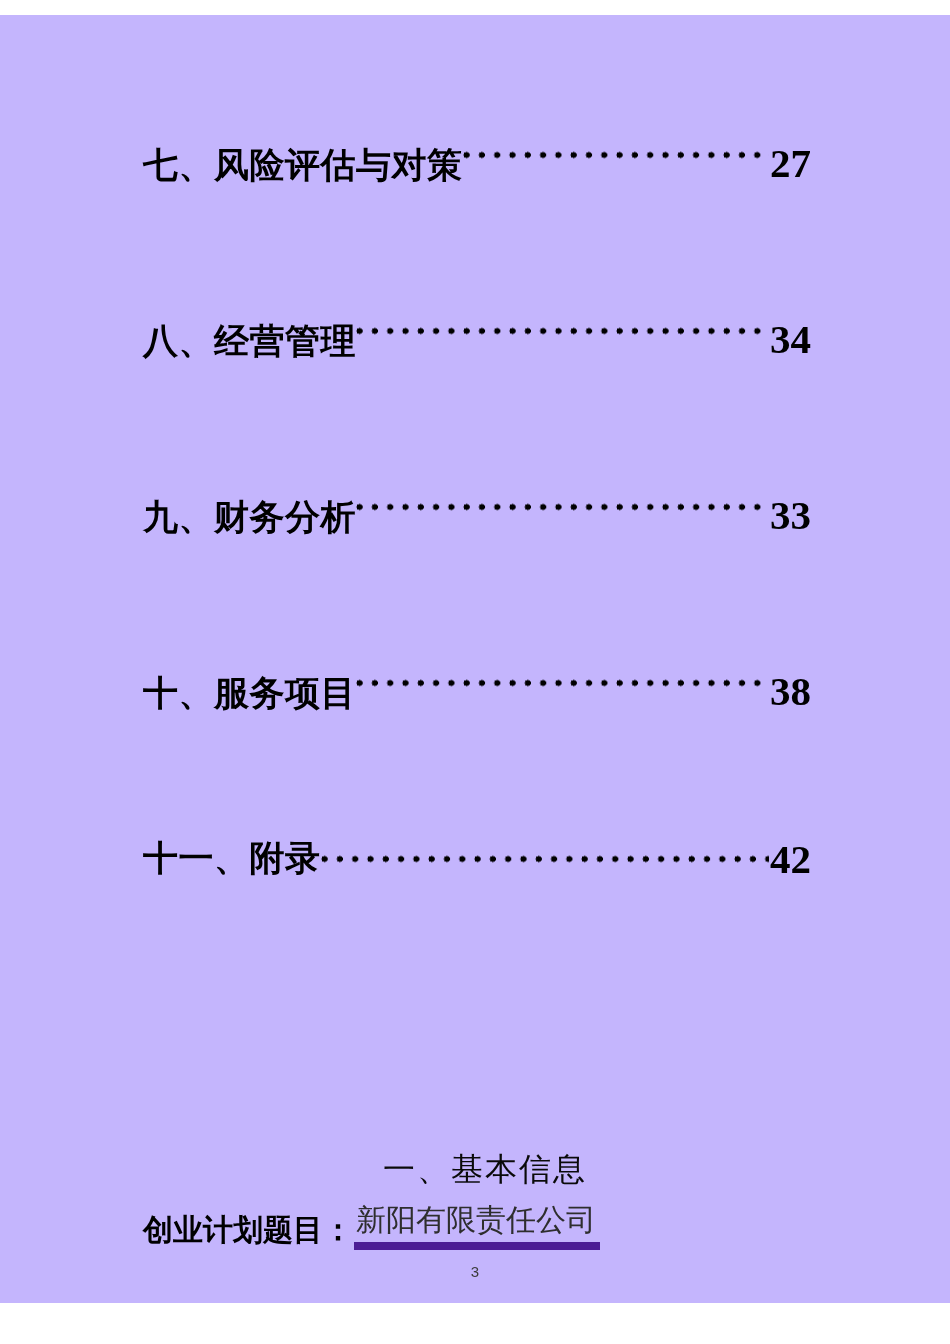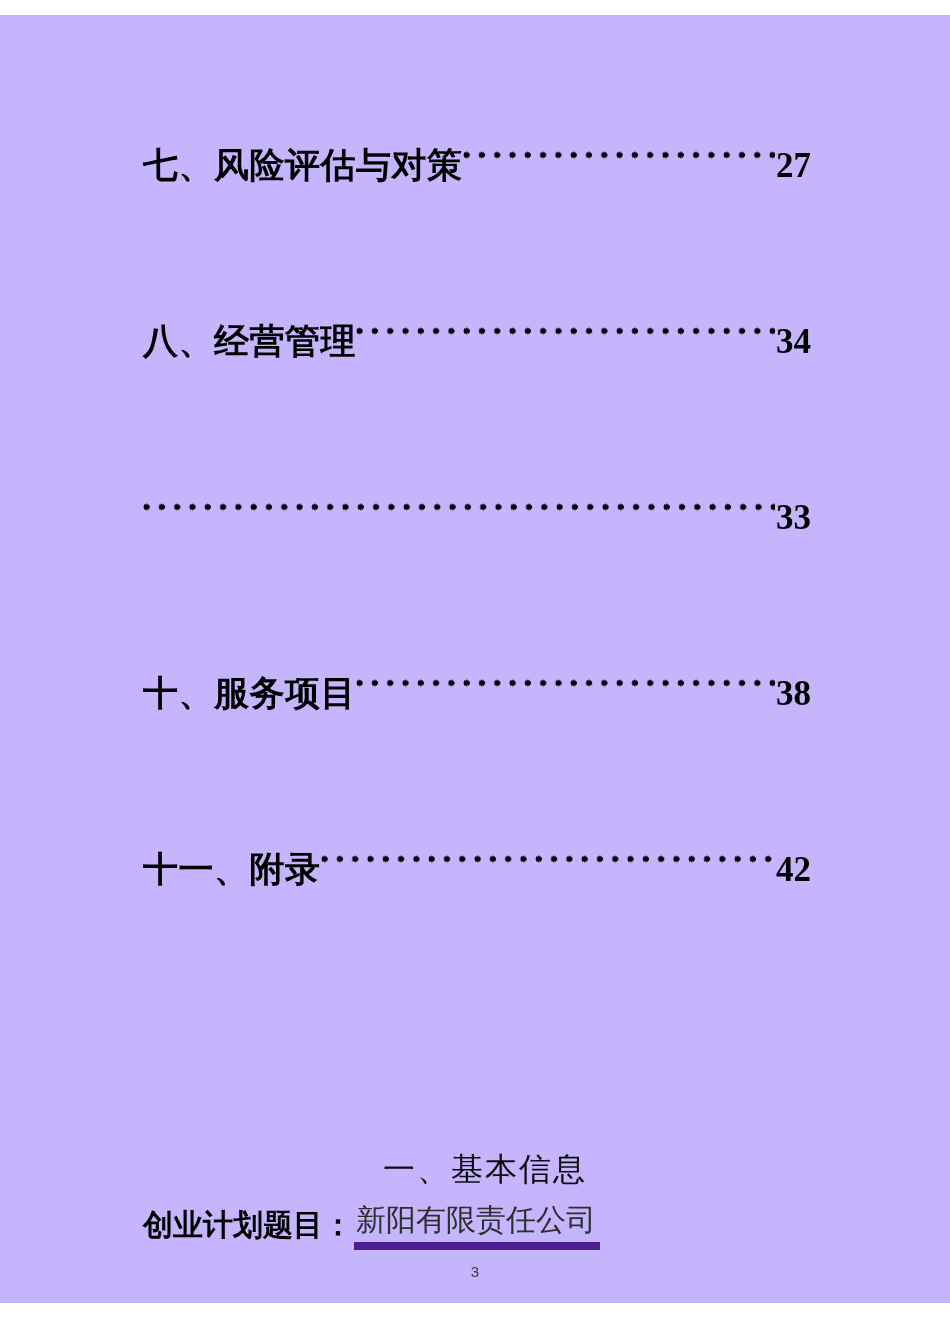--- a/index.html
+++ b/index.html
@@ -36,20 +36,21 @@
     height: 176px;
     font-family: "Liberation Serif", "DejaVu Serif", serif;
     font-weight: bold;
     font-size: 35px;
     line-height: 44px;
     white-space: nowrap;
   }
 
   .toc-entry:last-child {
     height: auto;
+    align-items: flex-end;
   }
 
   .toc-label {
     flex: 0 0 auto;
     letter-spacing: 0.5px;
   }
 
   .toc-leader {
     flex: 1 1 auto;
     position: relative;
@@ -69,21 +70,21 @@
     background-image: radial-gradient(circle at 3.5px 3.5px, #000 2.9px, rgba(0,0,0,0) 3.2px);
     background-size: 15.3px 7px;
     background-repeat: repeat-x;
     background-position: left center;
   }
 
   .toc-page {
     flex: 0 0 auto;
     font-family: "Liberation Serif", "DejaVu Serif", serif;
     font-weight: bold;
-    font-size: 35px;
+    font-size: 41px;
     letter-spacing: 0px;
     padding-left: 1px;
   }
 
   
   .section-block {
     position: absolute;
     left: 143px;
     top: 1128px;
     width: 668px;
@@ -96,21 +97,21 @@
     line-height: 52px;
     letter-spacing: 2px;
     text-align: center;
     padding-left: 16px;
     margin: 0 0 5px 0;
     color: #0a0a0a;
   }
 
   .field-row {
     display: flex;
-    align-items: center;
+    align-items: flex-end;
     white-space: nowrap;
     margin-top: 4px;
   }
 
   .field-label {
     font-family: "Liberation Sans", "DejaVu Sans", sans-serif;
     font-weight: bold;
     font-size: 30px;
     line-height: 40px;
     letter-spacing: 0px;
@@ -154,20 +155,21 @@
       <span class="toc-page">27</span>
     </div>
 
     <div class="toc-entry">
       <span class="toc-label">八、经营管理</span>
       <span class="toc-leader"></span>
       <span class="toc-page">34</span>
     </div>
 
     <div class="toc-entry">
+      <span class="toc-label">九、财务分析</span>
       <span class="toc-leader"></span>
       <span class="toc-page">33</span>
     </div>
 
     <div class="toc-entry">
       <span class="toc-label">十、服务项目</span>
       <span class="toc-leader"></span>
       <span class="toc-page">38</span>
     </div>
 

